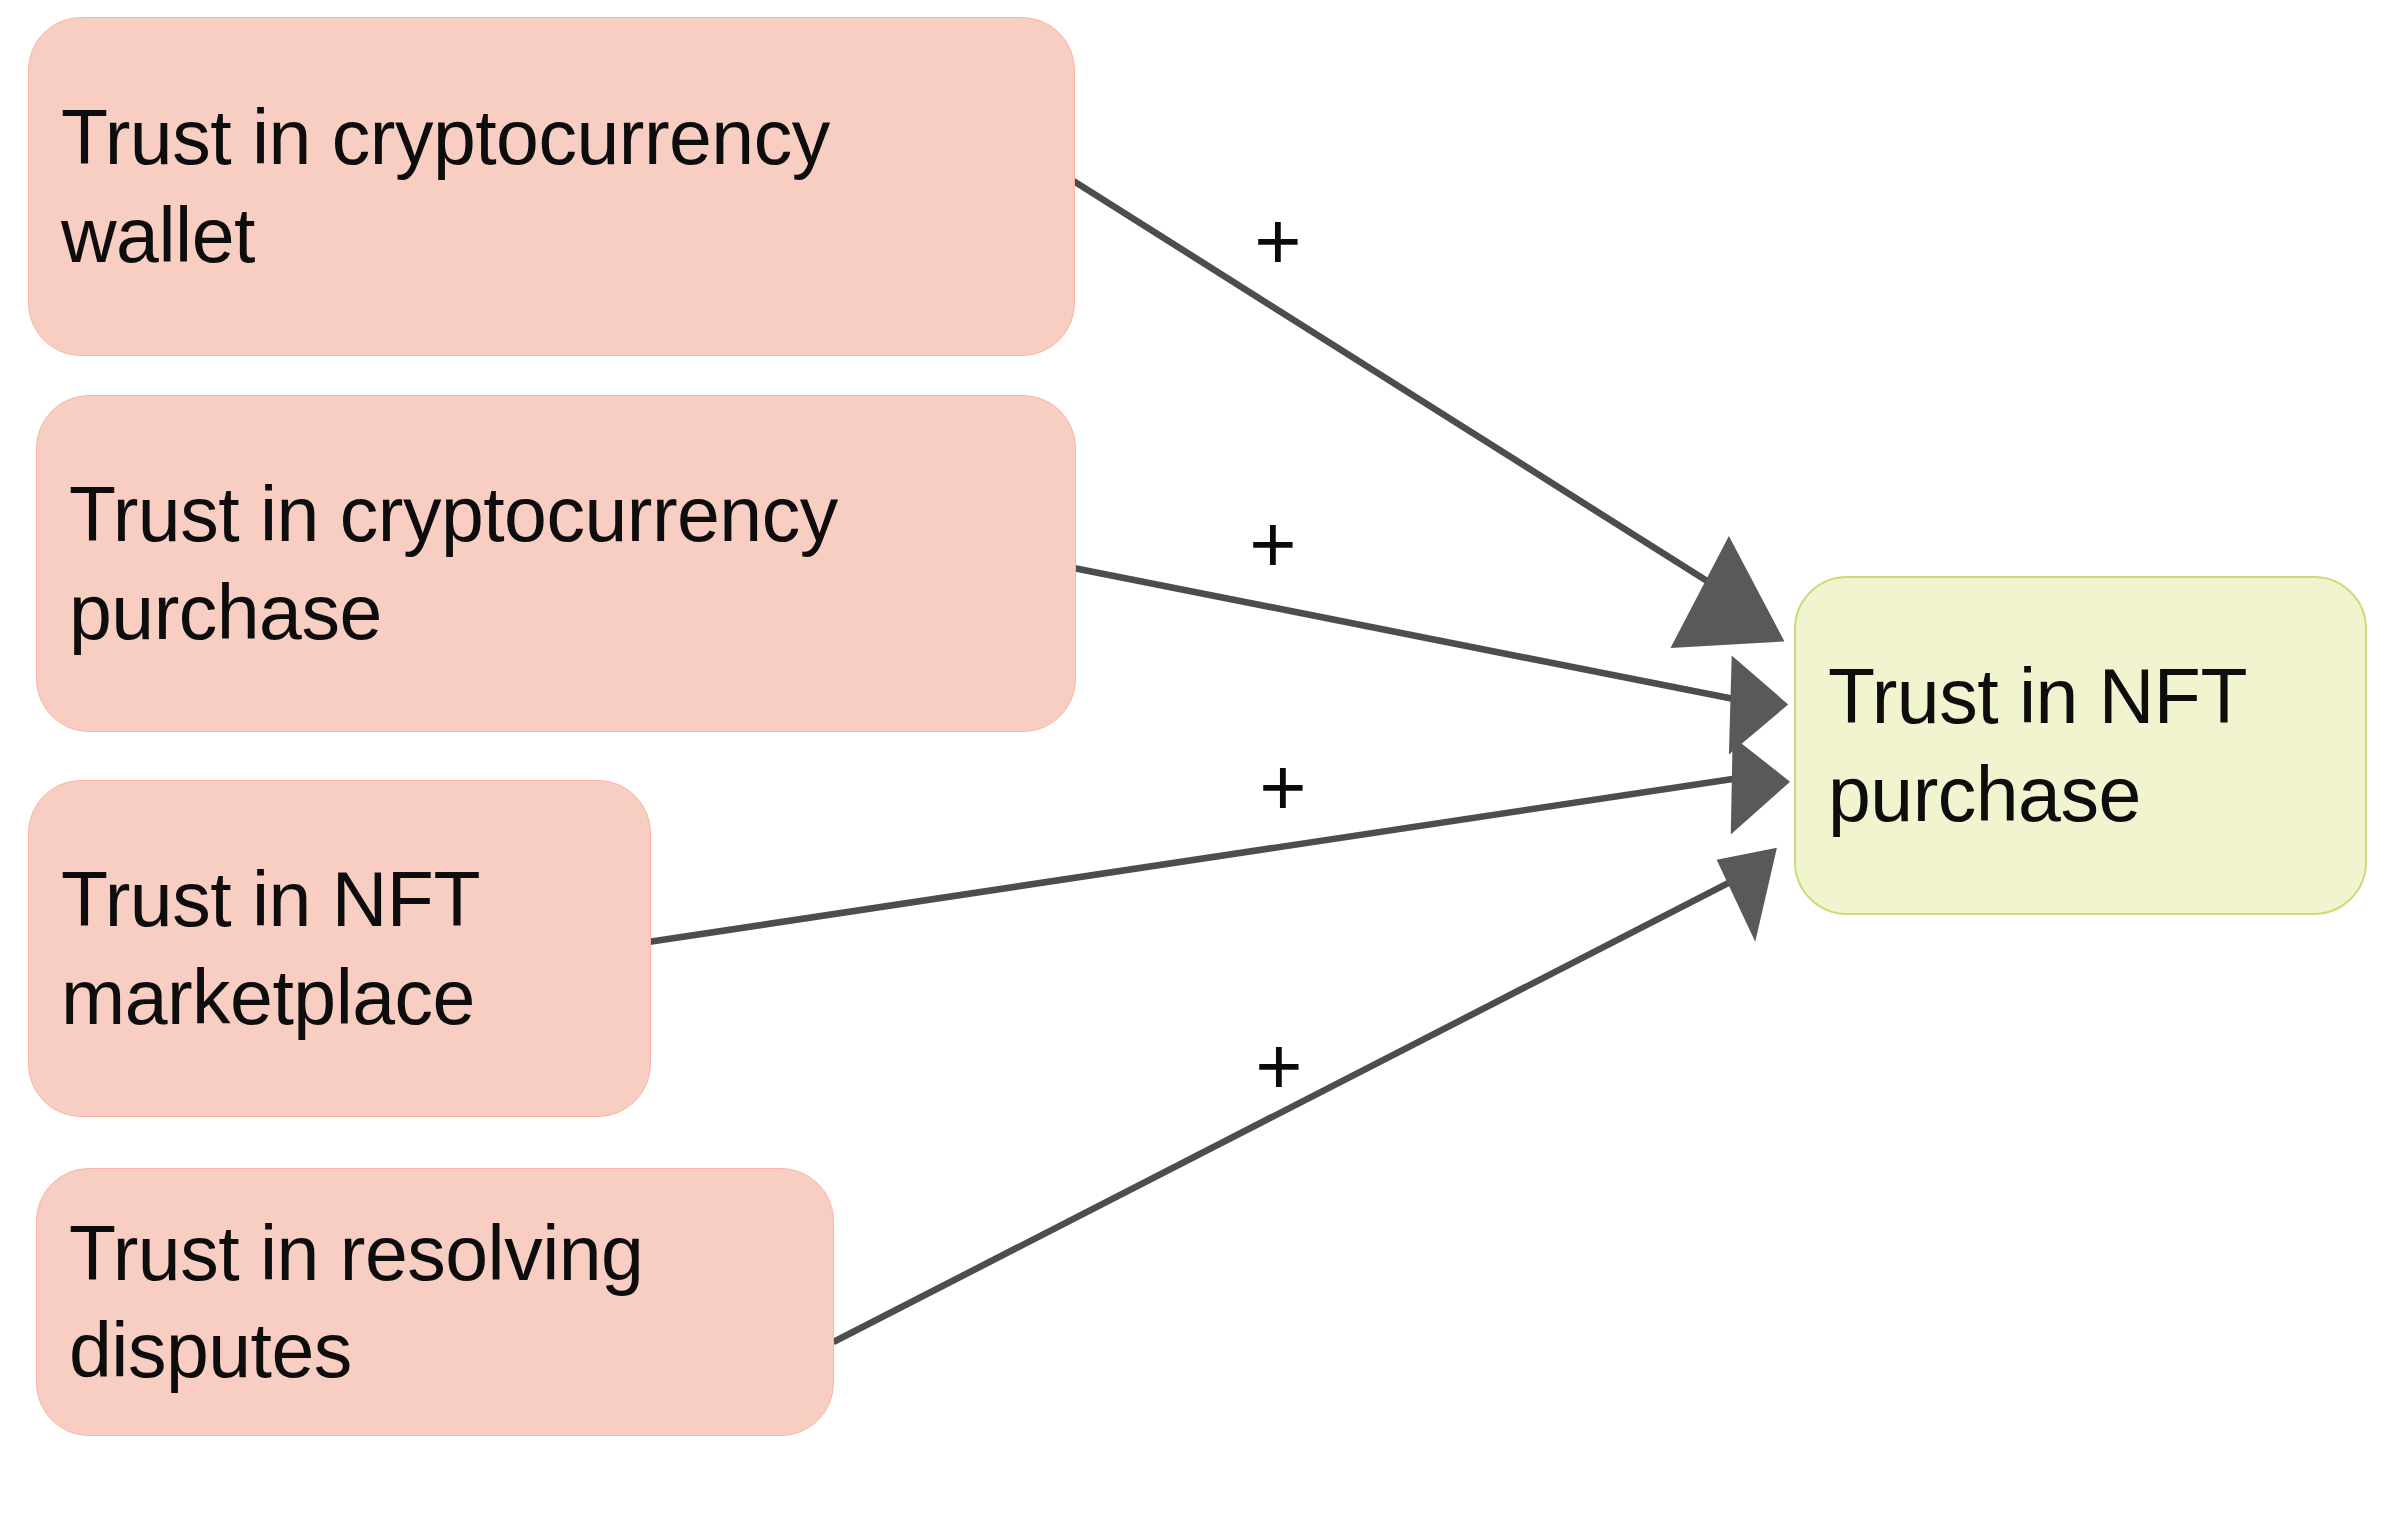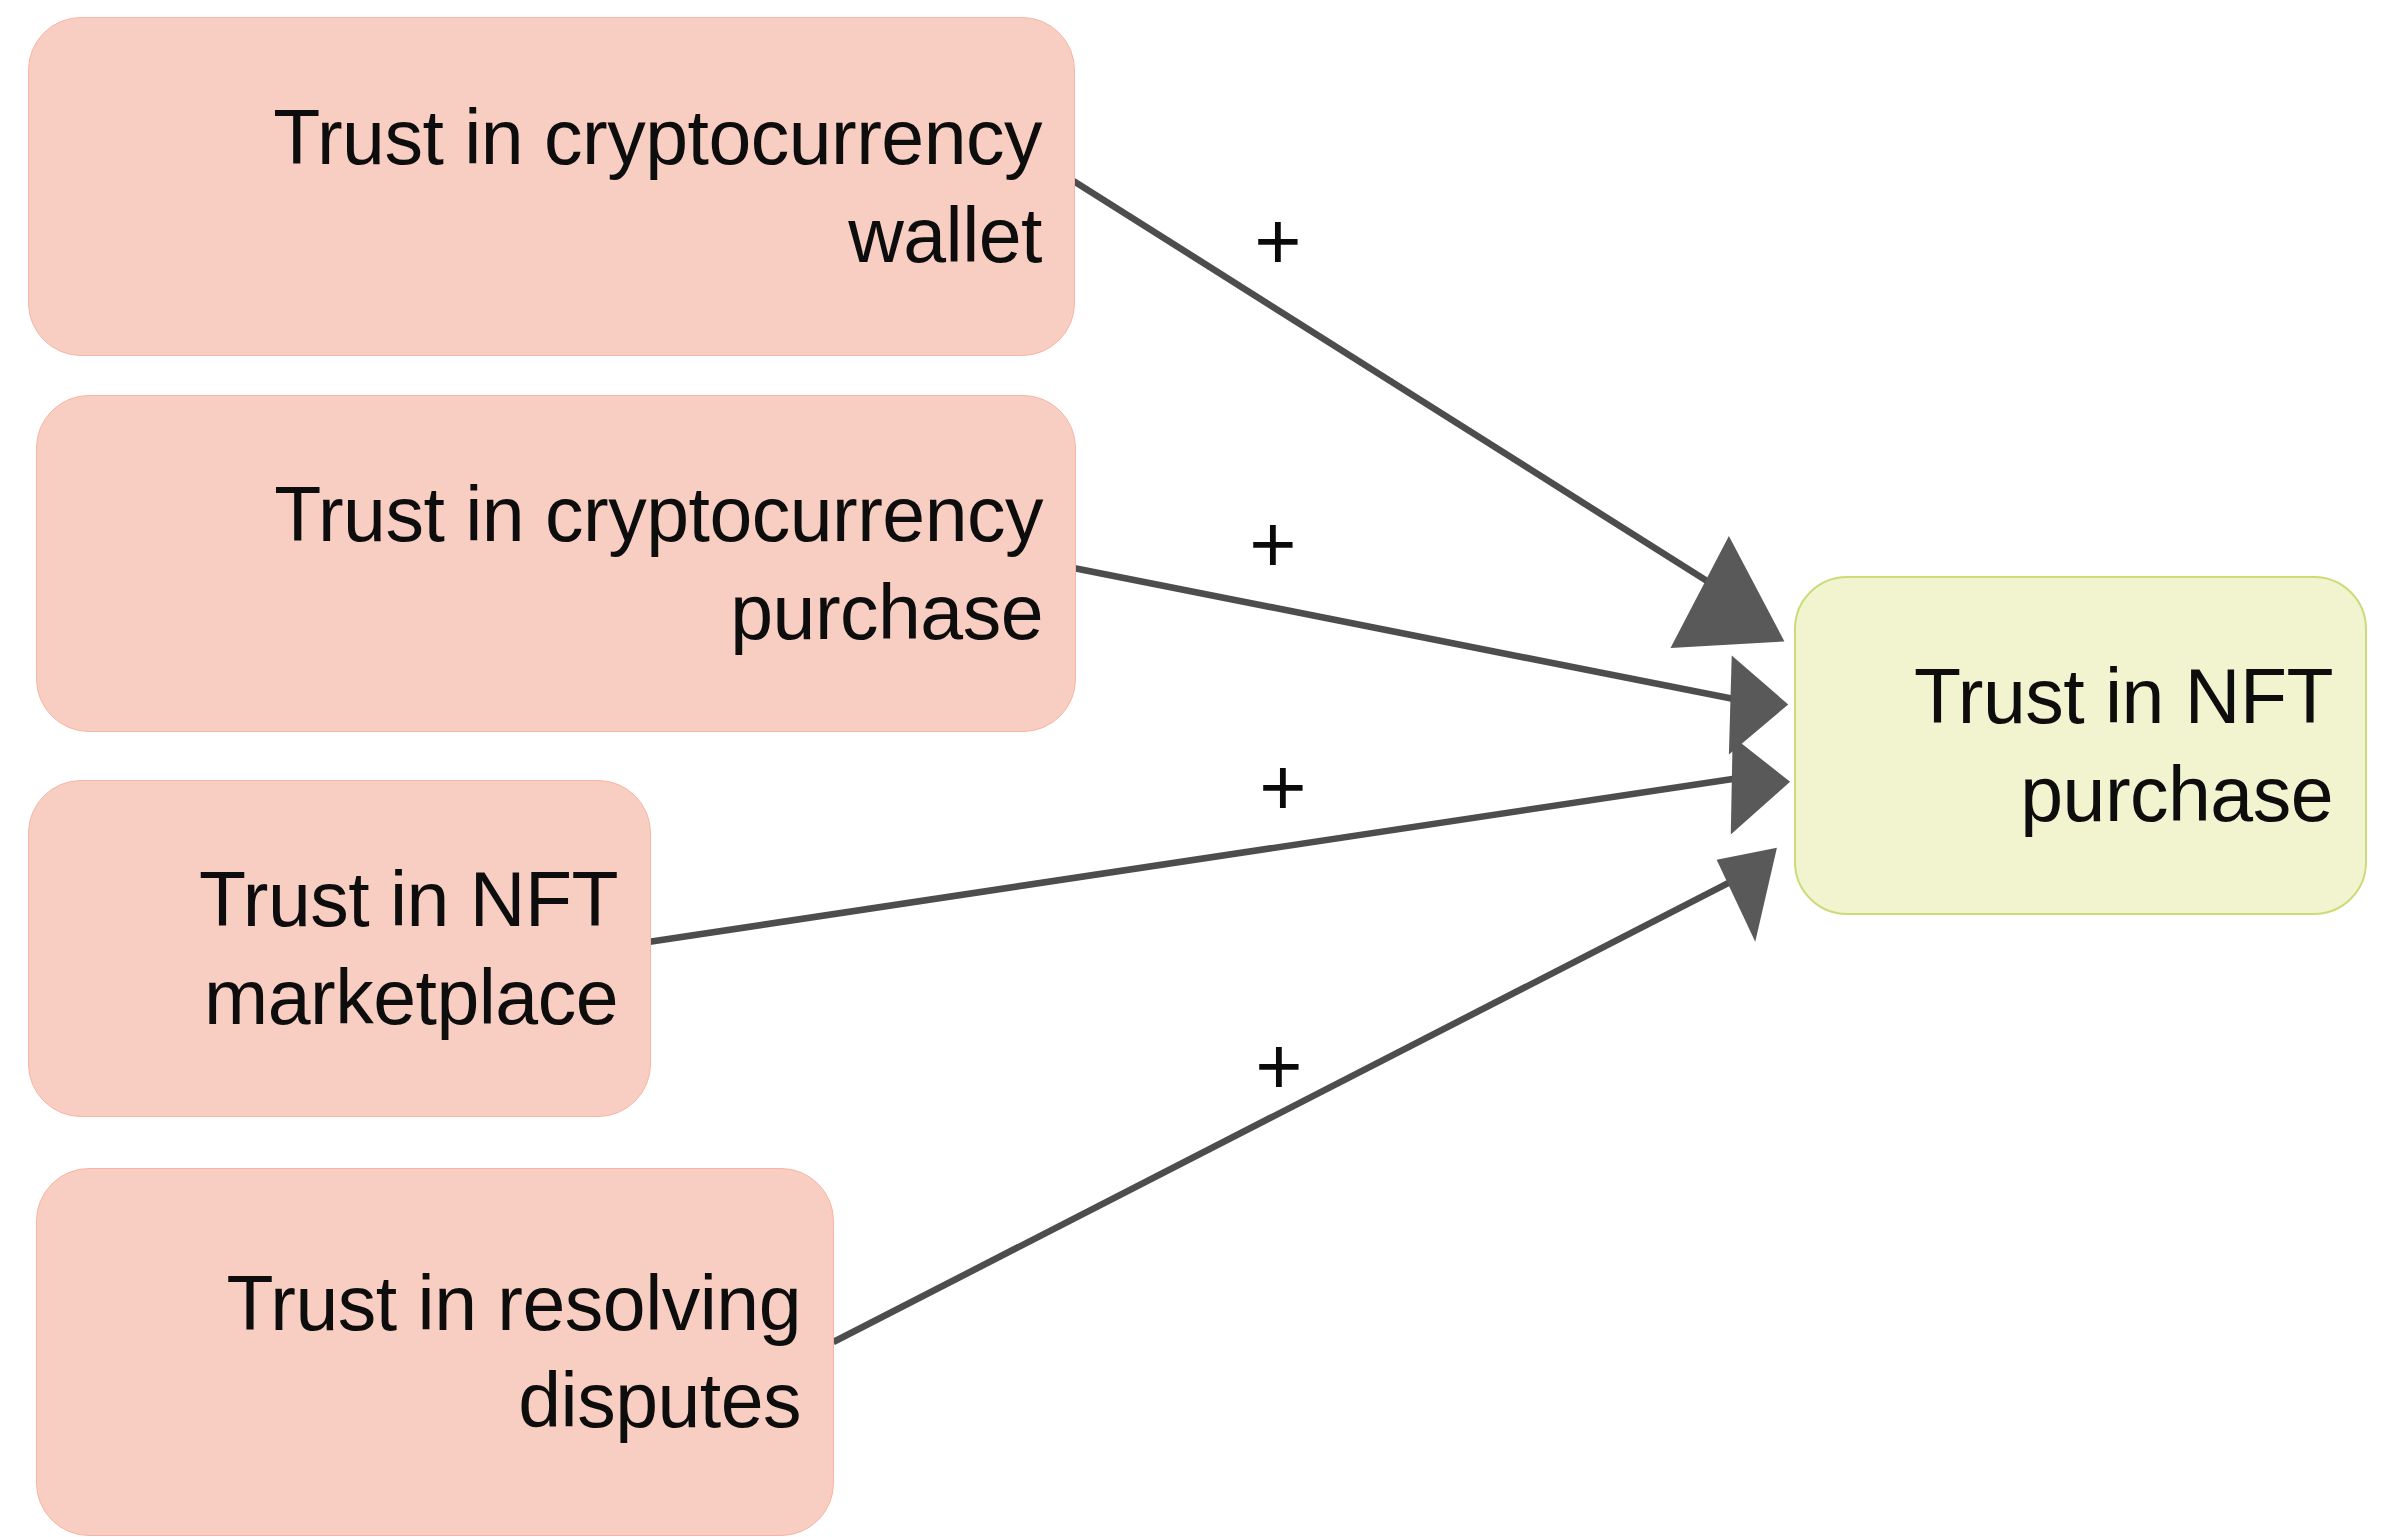--- a/index.html
+++ b/index.html
@@ -15,21 +15,20 @@
     overflow: hidden;
     font-family: "Liberation Sans", sans-serif;
   }
   .node {
     position: absolute;
     box-sizing: border-box;
     display: flex;
     align-items: center;
     border-radius: 53px;
     padding: 0 32px;
-    text-align: right;
   }
   .node .node-label {
     display: block;
     width: 100%;
     font-size: 77px;
     line-height: 1.26;
     color: #0d0d0d;
     letter-spacing: -0.5px;
     white-space: pre-line;
   }
@@ -95,21 +94,21 @@
   <div class="node source" style="left:36px; top:395px; width:1040px; height:337px;">
     <span class="node-label">Trust in cryptocurrency
 purchase</span>
   </div>
 
   <div class="node source" style="left:28px; top:780px; width:623px; height:337px;">
     <span class="node-label">Trust in NFT
 marketplace</span>
   </div>
 
-  <div class="node source" style="left:36px; top:1168px; width:798px; height:368px;">
+  <div class="node source" style="left:36px; top:1168px; width:798px; height:268px;">
     <span class="node-label">Trust in resolving
 disputes</span>
   </div>
 
   <div class="node target" style="left:1794px; top:576px; width:573px; height:339px;">
     <span class="node-label">Trust in NFT
 purchase</span>
   </div>
 
   <div class="plus-label" style="left:1278px; top:241px;">+</div>

